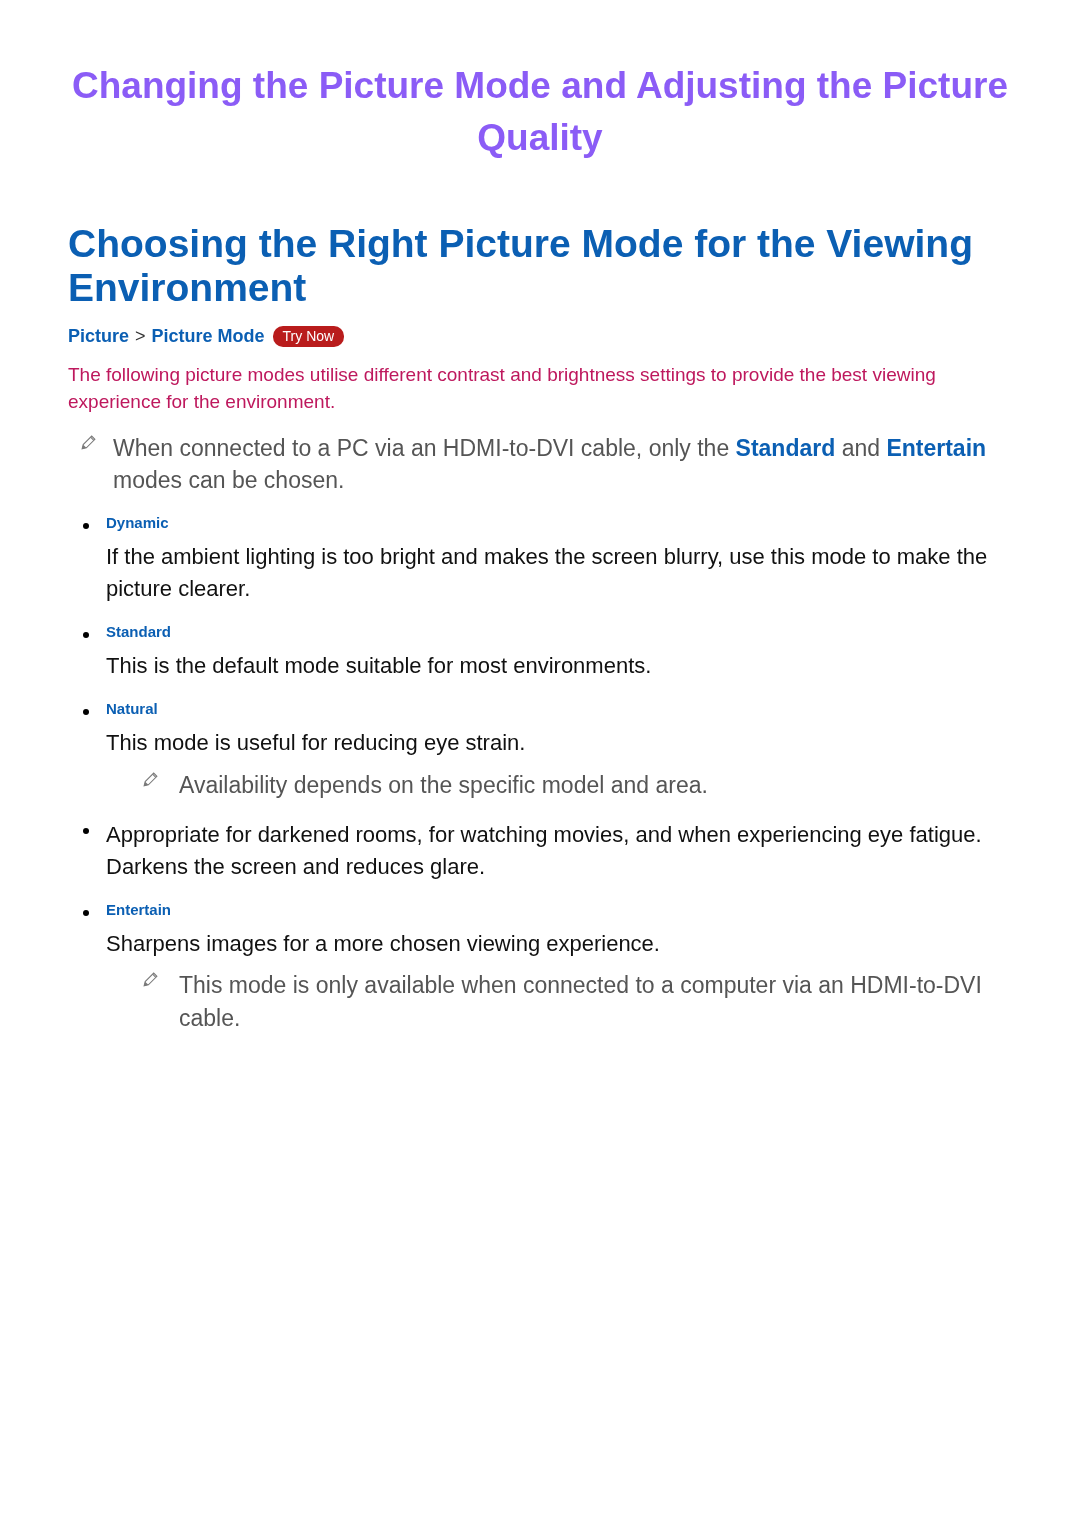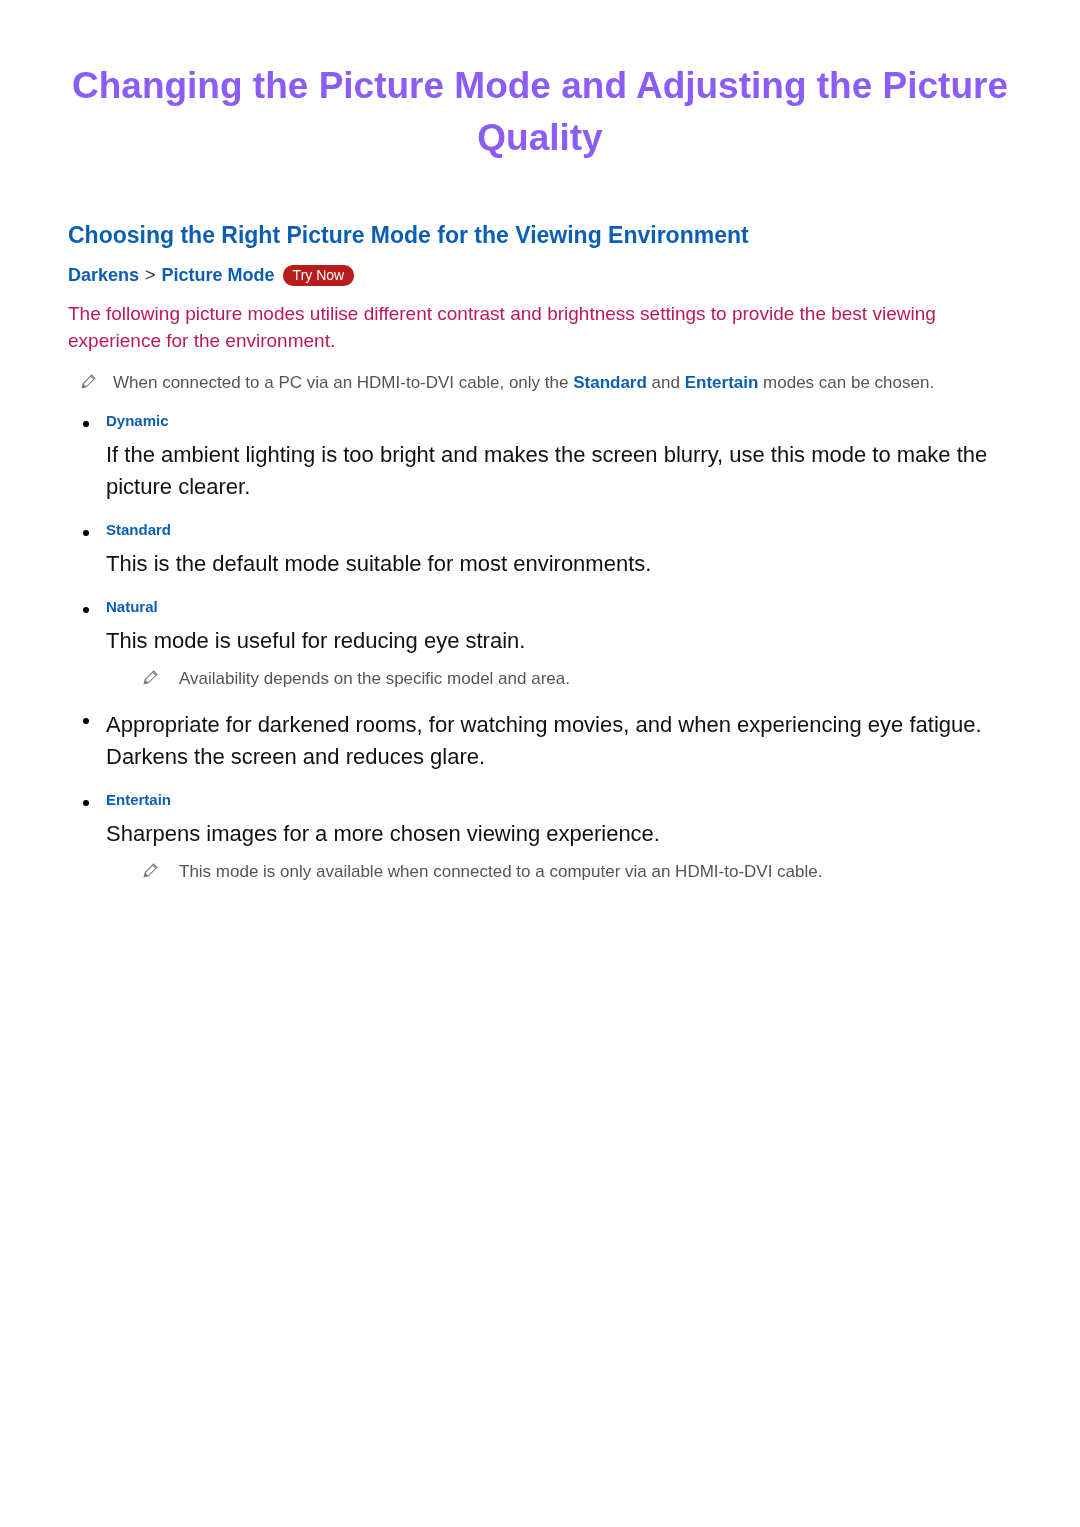--- a/index.html
+++ b/index.html
@@ -14,21 +14,21 @@
     .page-title {
       color: #8b5cf6;
       font-size: 37px;
       font-weight: bold;
       line-height: 1.4;
       margin-bottom: 58px;
       text-align: center;
     }
     .section-title {
       color: #0b5fb3;
-      font-size: 23px;
+      font-size: 39px;
       font-weight: bold;
       margin-bottom: 16px;
     }
     .breadcrumb-row {
       font-size: 18px;
       font-weight: bold;
       color: #0b5fb3;
       margin-bottom: 14px;
       display: flex;
       align-items: center;
@@ -60,21 +60,21 @@
     }
     .note-row.inner { margin-left: 36px; margin-bottom: 16px; margin-top: 4px; gap: 20px; }
     .pencil-icon {
       flex: 0 0 auto;
       width: 17px;
       height: 17px;
       margin-top: 2px;
     }
     .pencil-icon svg { display: block; }
     .note-text {
-      font-size: 17px;
+      font-size: 23px;
       color: #555;
       line-height: 1.4;
     }
     .term { font-weight: bold; color: #0b5fb3; }
     ul.modes {
       list-style: none;
       margin-left: 12px;
     }
     ul.modes > li {
       position: relative;
@@ -106,21 +106,21 @@
     }
   </style>
 </head>
 <body>
 
 <h1 class="page-title">Changing the Picture Mode and Adjusting the Picture Quality</h1>
 
 <h2 class="section-title">Choosing the Right Picture Mode for the Viewing Environment</h2>
 
 <div class="breadcrumb-row">
-  <span>Darkens</span>
+  <span>Picture</span>
   <span class="sep">&gt;</span>
   <span>Picture Mode</span>
   <span class="try-now">Try Now</span>
 </div>
 
 <p class="intro-para">The following picture modes utilise different contrast and brightness settings to provide the best viewing experience for the environment.</p>
 
 <div class="note-row">
   <span class="pencil-icon">
     <svg viewBox="0 0 16 16" width="17" height="17">

